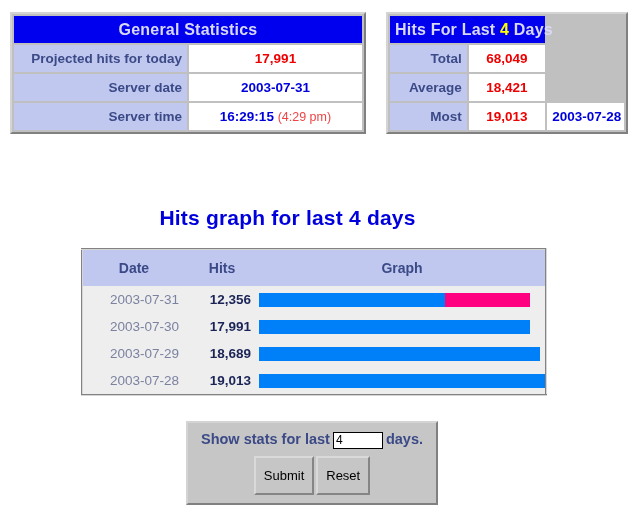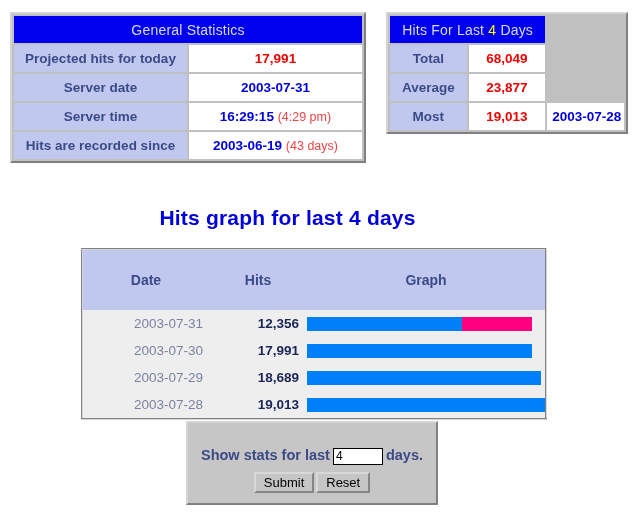--- a/index.html
+++ b/index.html
@@ -27,35 +27,35 @@
     table-layout: fixed;
   }
   .stat-table td, .stat-table th {
     padding: 2px 5px;
     vertical-align: middle;
     white-space: nowrap;
   }
   .title-cell {
     background: #0000ee;
     color: #d8d8f8;
-    font-weight: normal;
-    font-size: 14px;
+    font-weight: bold;
+    font-size: 16px;
     text-align: center;
     letter-spacing: 0.2px;
     height: 22px;
   }
   .title-cell .hl {
     color: #ffff00;
   }
   .label-cell {
     background: #c0c8f0;
     color: #3b4a86;
     font-weight: bold;
     font-size: 13.5px;
-    text-align: center;
+    text-align: right;
   }
   .value-cell {
     background: #ffffff;
     text-align: center;
     font-weight: bold;
     font-size: 13.5px;
   }
   .v-red   { color: #ee0000; }
   .v-blue  { color: #0000dd; }
   .v-gray  { color: #ef4444; font-weight: normal; font-size: 12.5px; }
@@ -101,21 +101,21 @@
     background: #eeeeee;
     border-collapse: collapse;
     table-layout: fixed;
   }
   #hits-graph-table thead th {
     background: #c0c8f0;
     color: #3b4a86;
     font-weight: bold;
     font-size: 14px;
     height: 26px;
-    padding: 17px;
+    padding: 5px;
     text-align: center;
   }
   #hits-graph-table th.col-date  { width: 92px; }
   #hits-graph-table th.col-hits  { width: 64px; }
   #hits-graph-table th.col-graph { width: auto; }
   #hits-graph-table tbody td {
     height: 27px;
     padding: 0;
     background: #eeeeee;
     vertical-align: middle;
@@ -155,21 +155,21 @@
     left: 186px;
     top: 421px;
     width: 252px;
     height: 84px;
     background: #c6c6c6;
     border: 2px outset #d4d4d4;
     box-sizing: border-box;
   }
   .form-line {
     text-align: center;
-    padding-top: 24px;
+    padding-top: 8px;
     color: #3b4a86;
     font-weight: bold;
     font-size: 14.5px;
     white-space: nowrap;
   }
   #days-input {
     width: 50px;
     height: 17px;
     font-family: "Liberation Sans", sans-serif;
     font-size: 12px;
@@ -184,21 +184,21 @@
   .form-buttons {
     text-align: center;
     padding-top: 7px;
   }
   .form-buttons button {
     font-family: "Liberation Sans", sans-serif;
     font-size: 13px;
     color: #000000;
     background: #c6c6c6;
     border: 2px outset #d9d9d9;
-    padding: 1px 8px;
+    padding: 10px 8px;
     margin: 0 1px;
     cursor: pointer;
   }
 </style>
 </head>
 <body>
 
 <table id="general-statistics" class="stat-table">
   <tbody>
     <tr>
@@ -214,27 +214,20 @@
       <td class="label-cell">Server date</td>
       <td class="value-cell">
         <span class="v-blue">2003-07-31</span>
       </td>
     </tr>
     <tr>
       <td class="label-cell">Server time</td>
       <td class="value-cell">
         <span class="v-blue">16:29:15</span>
         <span class="v-gray">(4:29 pm)</span>
-      </td>
-    </tr>
-    <tr>
-      <td class="label-cell">Hits are recorded since</td>
-      <td class="value-cell">
-        <span class="v-blue">2003-06-19</span>
-        <span class="v-gray">(43 days)</span>
       </td>
     </tr>
   </tbody>
 </table>
 
 <table id="hits-last-days" class="stat-table">
   <tbody>
     <tr>
       <td class="title-cell" colspan="2">
         <span>Hits For Last</span>
@@ -244,21 +237,21 @@
     </tr>
     <tr>
       <td class="label-cell">Total</td>
       <td class="value-cell">
         <span class="v-red">68,049</span>
       </td>
     </tr>
     <tr>
       <td class="label-cell">Average</td>
       <td class="value-cell">
-        <span class="v-red">23,877</span>
+        <span class="v-red">18,421</span>
       </td>
     </tr>
     <tr>
       <td class="label-cell">Most</td>
       <td class="value-cell" style="width:66px">
         <span class="v-red">19,013</span>
       </td>
       <td class="value-cell">
         <span class="v-blue">2003-07-28</span>
       </td>

